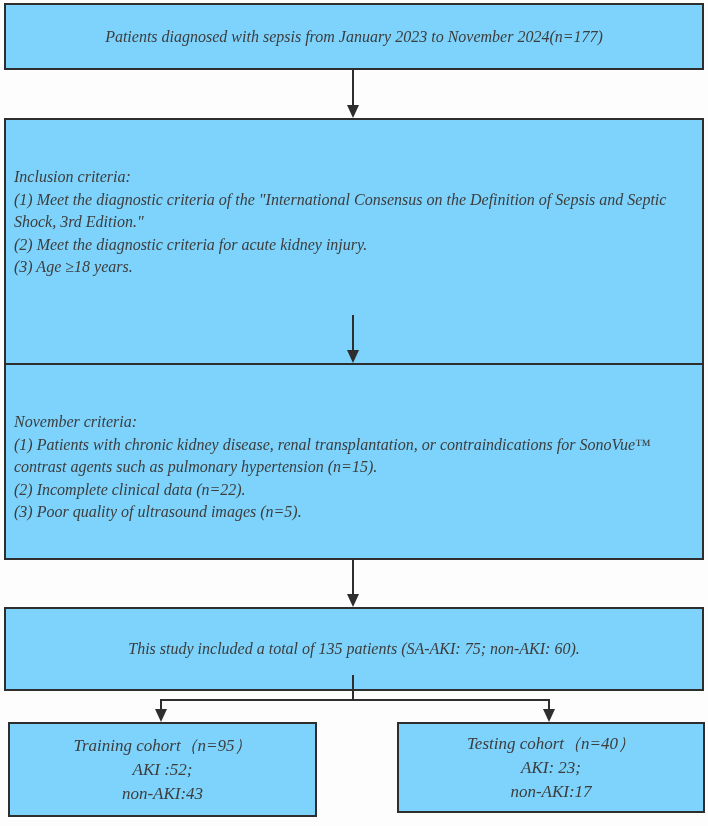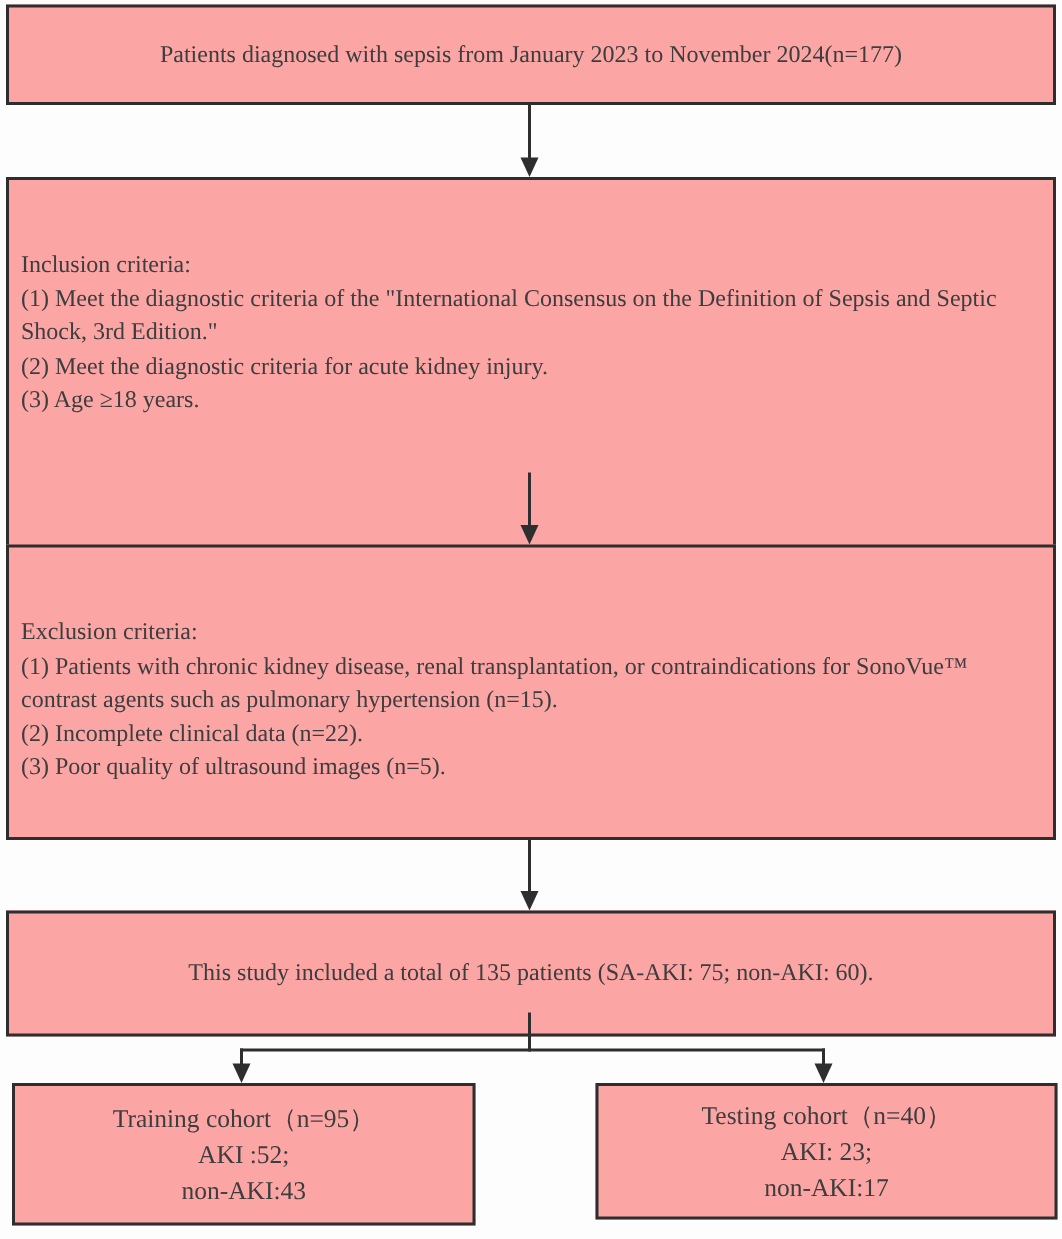--- a/index.html
+++ b/index.html
@@ -16,22 +16,23 @@
   .canvas{
     position:relative;
     width:708px;
     height:826px;
     background:var(--bg-color);
     overflow:hidden;
   }
   .box{
     position:absolute;
     border:2px solid var(--border-color);
-    background:#fca5a5;
+    background:#7dd3fc;
     box-sizing:border-box;
+    font-style:italic;
   }
   .box-center{
     display:flex;
     align-items:center;
     justify-content:center;
     text-align:center;
     font-size:16px;
   }
   .box-list{
     font-size:16px;
@@ -85,21 +86,21 @@
     <div>(2) Meet the diagnostic criteria for acute kidney injury.</div>
     <div>(3) Age ≥18 years.</div>
   </div>
 
   <div>
     <div class="vline" style="left:352px; top:315px; height:36px;"></div>
     <div class="arrowhead" style="left:347px; top:350px;"></div>
   </div>
 
   <div class="box box-list" style="left:4px; top:363px; width:700px; height:197px;">
-    <div>Exclusion criteria:</div>
+    <div>November criteria:</div>
     <div>(1) Patients with chronic kidney disease, renal transplantation, or contraindications for SonoVue™ contrast agents such as pulmonary hypertension (n=15).</div>
     <div>(2) Incomplete clinical data (n=22).</div>
     <div>(3) Poor quality of ultrasound images (n=5).</div>
   </div>
 
   <div>
     <div class="vline" style="left:352px; top:560px; height:35px;"></div>
     <div class="arrowhead" style="left:347px; top:594px;"></div>
   </div>
 

